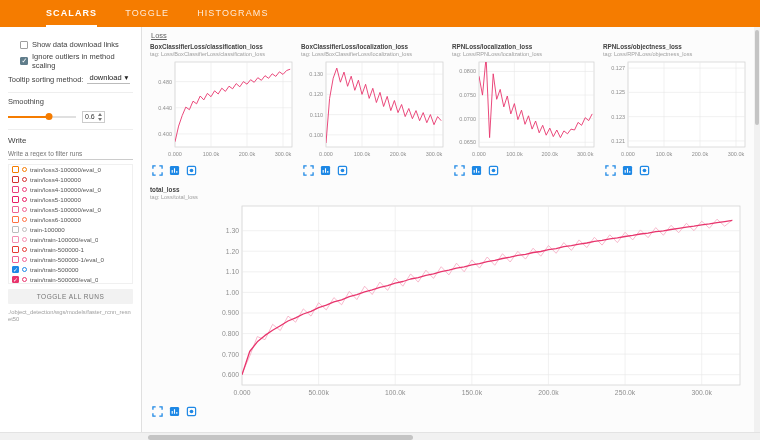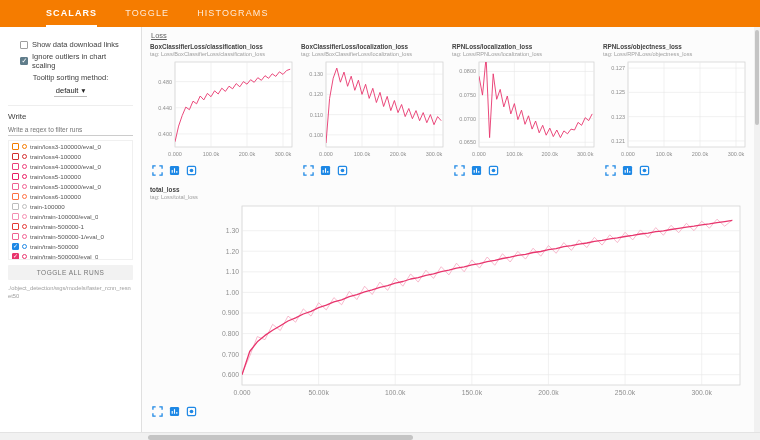--- a/index.html
+++ b/index.html
@@ -21,21 +21,21 @@
   .layout { display:flex; height:405px; }
 
   
   .sidebar { width:142px; background:#fff; border-right:1px solid #e0e0e0; padding:6px 8px 0 8px; font-size:7.5px; overflow:hidden; flex:none; }
   .section { padding:4px 0 6px 0; border-bottom:1px solid #eee; }
   .section:last-child { border-bottom:none; }
   .cb-row { display:flex; align-items:center; gap:4px; margin:3px 12px; cursor:pointer; }
   .cb { width:8px; height:8px; border:1px solid #9e9e9e; border-radius:1px; flex:none; background:#fff; position:relative; }
   .cb.checked { background:#607d8b; border-color:#607d8b; }
   .cb.checked::after { content:"✓"; position:absolute; top:-1px; left:0.5px; color:#fff; font-size:7px; }
-  .sel-row { display:flex; align-items:center; gap:4px; white-space:nowrap; margin:2px 0;flex-direction:column; }
+  .sel-row { display:flex; align-items:flex-end; gap:4px; white-space:nowrap; margin:2px 0; }
   .select { border-bottom:1px solid #bbb; padding:0 2px 1px 2px; min-width:32px; display:inline-flex; justify-content:space-between; gap:3px; color:#212121; cursor:pointer; }
   .slider-row { display:flex; align-items:center; gap:6px; margin-top:5px; }
   .slider-track { position:relative; width:68px; height:2px; background:#e0e0e0; flex:none; }
   .slider-fill { position:absolute; left:0; top:0; height:2px; background:#f57c00; }
   .slider-thumb { position:absolute; top:-2.5px; width:7px; height:7px; border-radius:50%; background:#f57c00; transform:translateX(-50%); cursor:pointer; }
   .spin-box { border:1px solid #ccc; padding:1px 2px; display:flex; align-items:center; gap:3px; font-size:7px; color:#333; }
   .spin-arrows { display:flex; flex-direction:column; gap:1.5px; }
   .arr-up { width:0; height:0; border-left:2.5px solid transparent; border-right:2.5px solid transparent; border-bottom:3px solid #757575; }
   .arr-down { width:0; height:0; border-left:2.5px solid transparent; border-right:2.5px solid transparent; border-top:3px solid #757575; }
   .axis-btns { display:flex; margin-top:4px; }
@@ -91,31 +91,47 @@
 <div class="layout">
 
   <div class="sidebar">
     <div class="section">
       <div class="cb-row">
         <span class="cb"></span>
         <span>Show data download links</span>
       </div>
       <div class="cb-row">
         <span class="cb checked"></span>
-        <span>Ignore outliers in chart scaling</span>
+        <span>Ignore outliers in method scaling</span>
       </div>
       <div class="sel-row">
         <span>Tooltip sorting method:</span>
         <span class="select">
-          <span>default</span>
+          <span>download</span>
           <span>▾</span>
         </span>
       </div>
     </div>
 
+    <div class="section">
+      <div>Smoothing</div>
+      <div class="slider-row">
+        <span class="slider-track">
+          <span class="slider-fill" id="sm-fill" style="width: 60%;"></span>
+          <span class="slider-thumb" id="sm-thumb" style="left: 60%;"></span>
+        </span>
+        <span class="spin-box">
+          <span>0.6</span>
+          <span class="spin-arrows">
+              <span class="arr-up"></span>
+              <span class="arr-down"></span>
+            </span>
+        </span>
+      </div>
+    </div>
 
 
     <div class="section">
       <div class="runs-label">Write</div>
       <input class="filter-input" placeholder="Write a regex to filter runs" style="">
       <div class="run-list">
           <div class="run-row">
             <span class="run-cb" style="border-color: rgb(245, 124, 0);"></span>
             <span class="run-circle" style="border-color: rgb(245, 124, 0);"></span>
             <span class="run-label">train/loss3-100000/eval_0</span>

